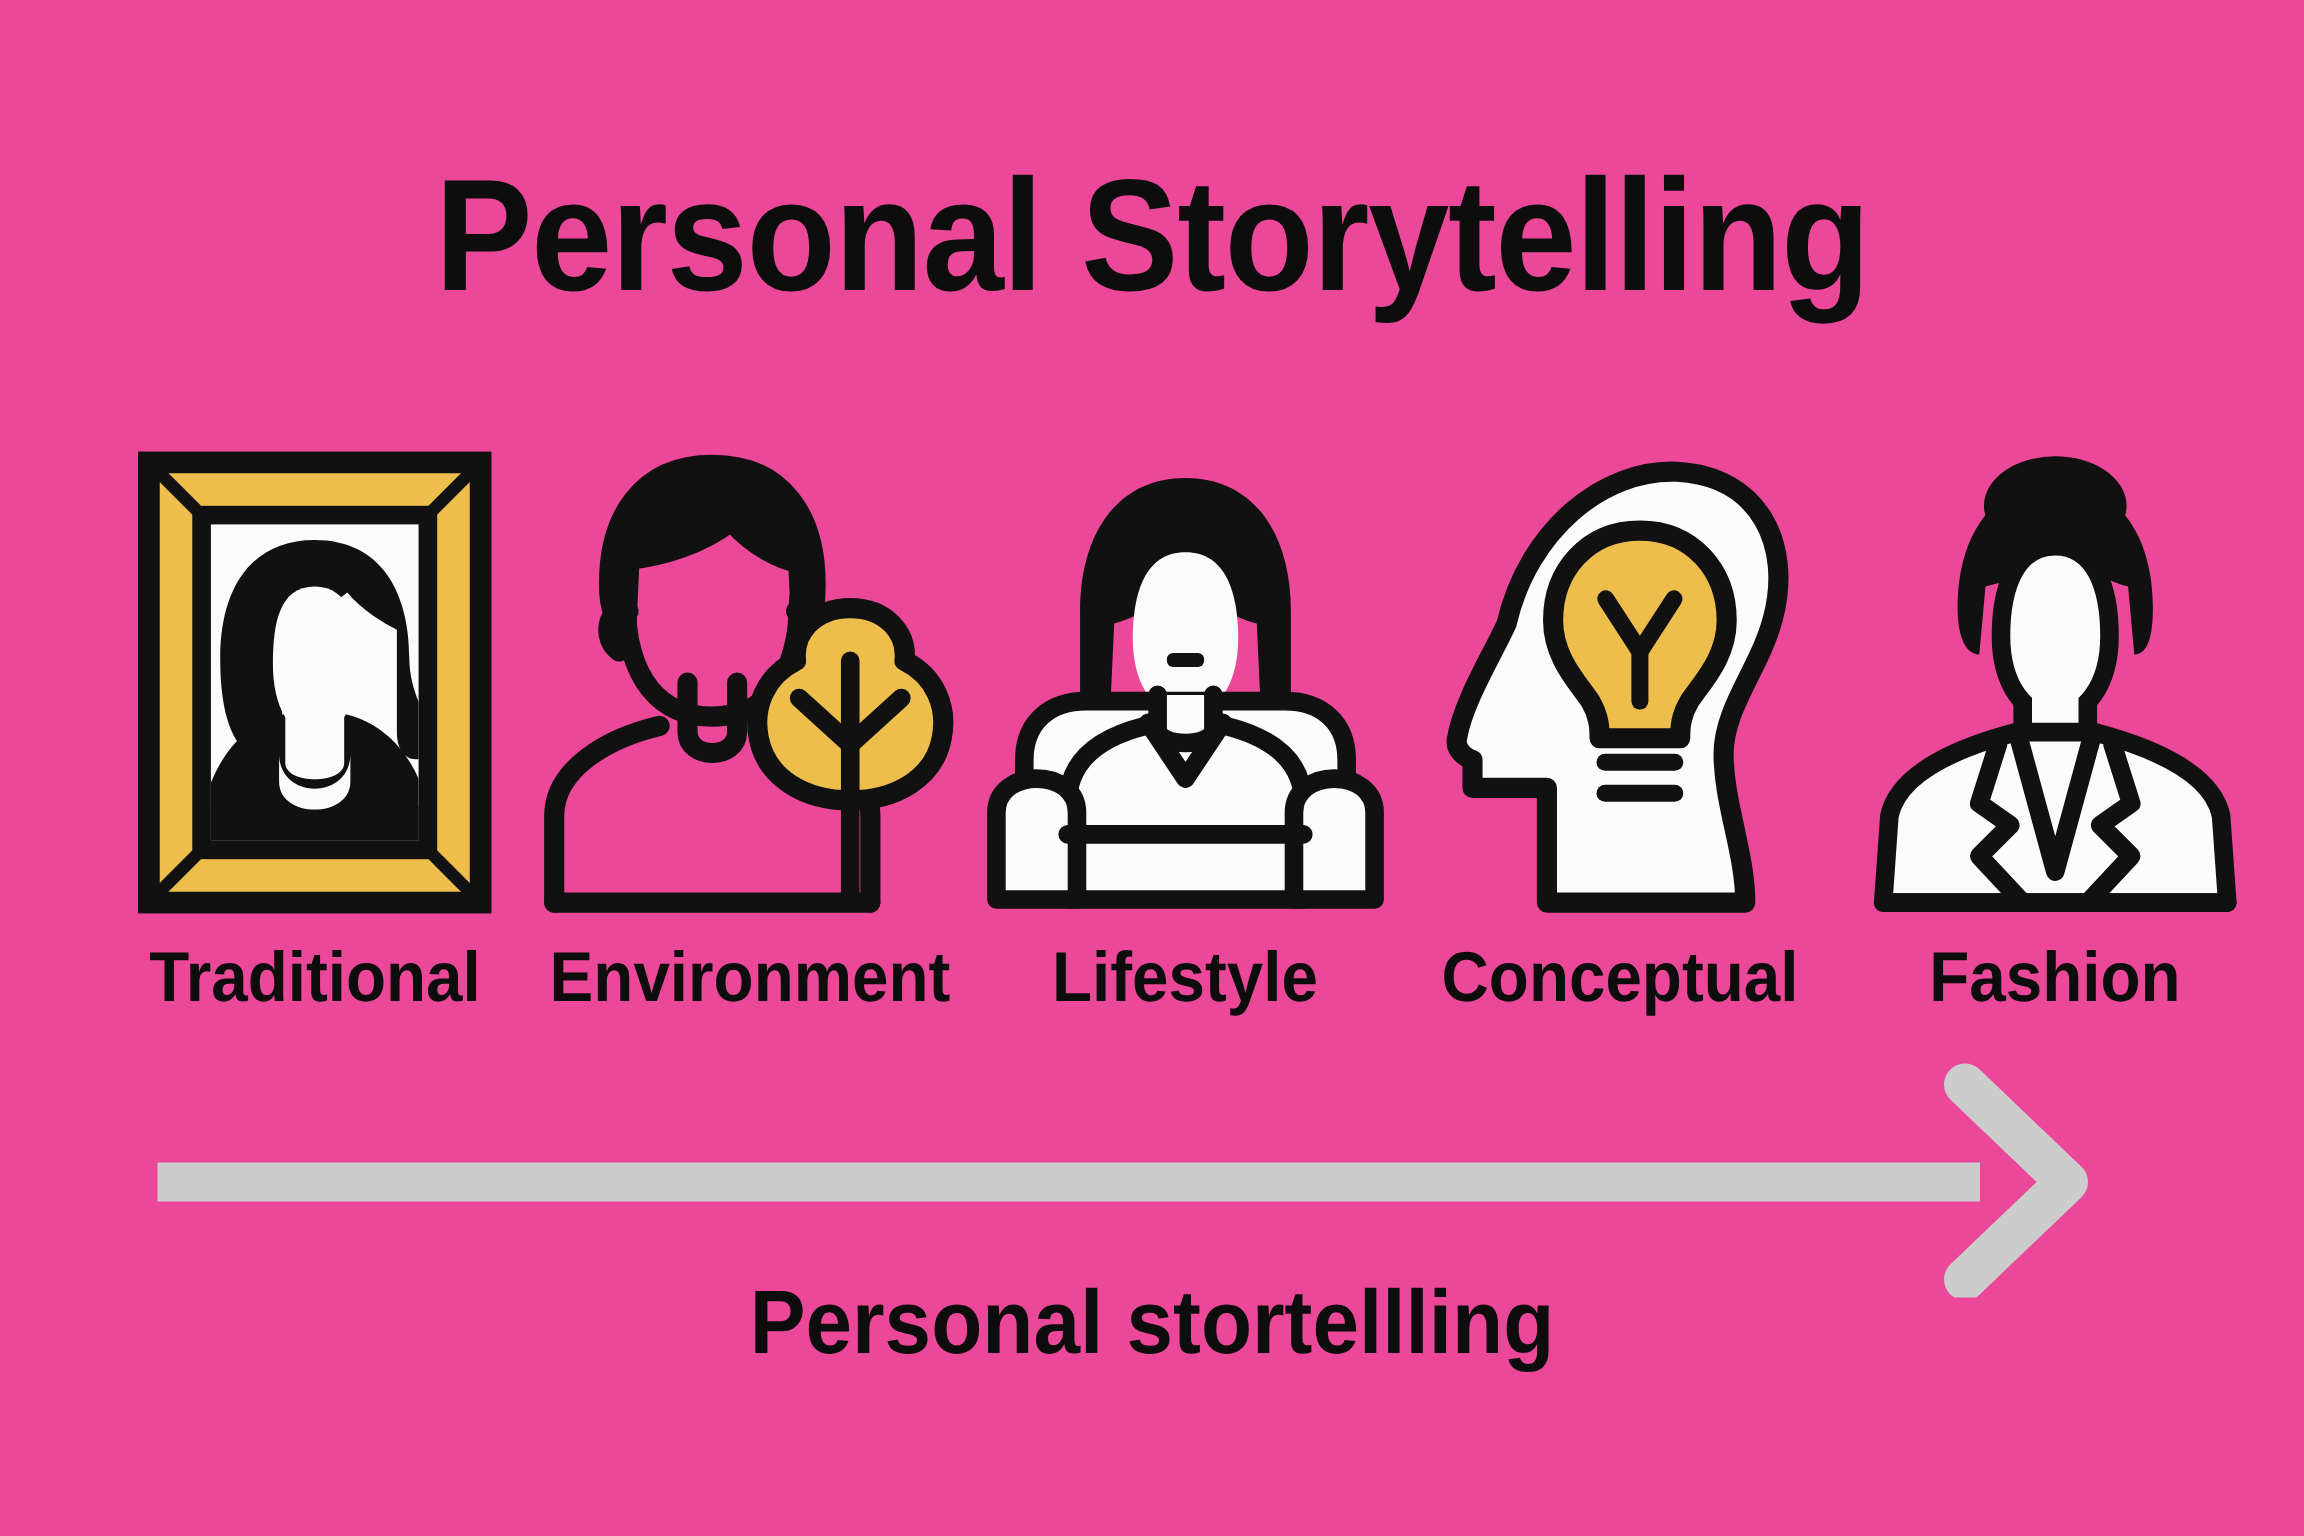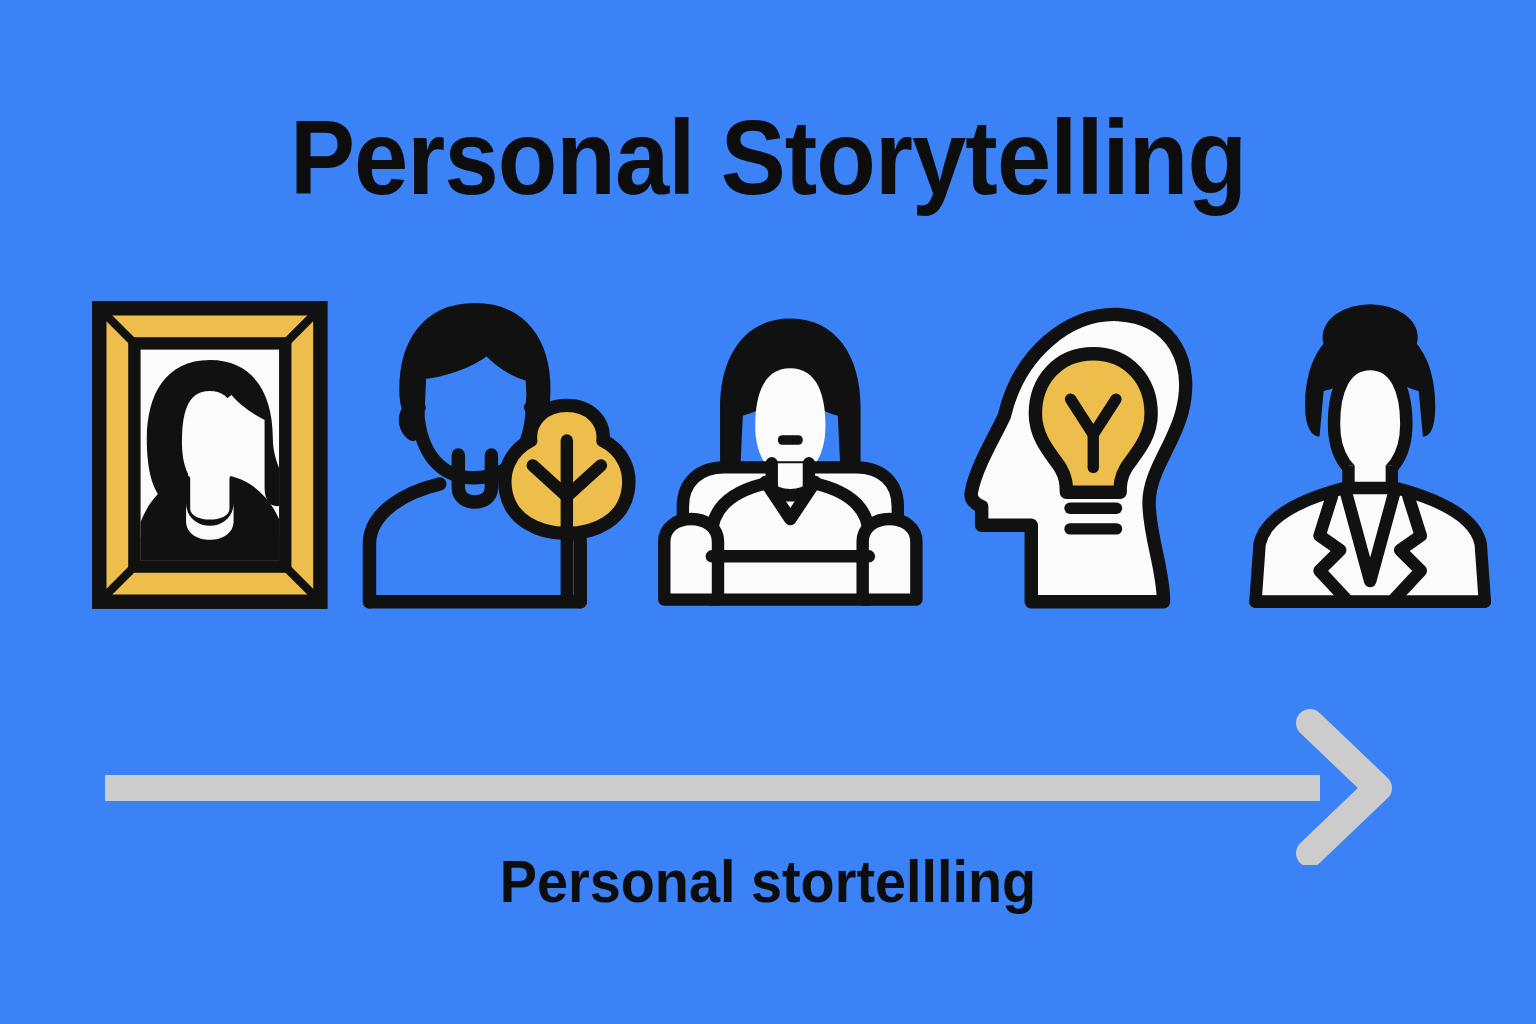--- a/index.html
+++ b/index.html
@@ -4,21 +4,21 @@
 <style>
   html, body {
     margin: 0;
     padding: 0;
     background: #ffffff;
   }
   #canvas {
     position: relative;
     width: 1536px;
     height: 1024px;
-    background: #3b82f6;
+    background: #ec4899;
     overflow: hidden;
     font-family: "Liberation Sans", sans-serif;
   }
 
   
   #title {
     position: absolute;
     left: 0;
     top: 104px;
     width: 1536px;
@@ -312,20 +312,27 @@
           <path d="M88 190 L76 228 L96 242 L76 262 L104 292"></path>
           <path d="M162 190 L174 228 L154 242 L174 262 L146 292"></path>
         </g>
 
         <line x1="14" y1="292" x2="236" y2="292" stroke="#111111" stroke-width="12" stroke-linecap="round"></line>
       </svg>
     </div>
 
   </div>
 
+  <div id="label-row">
+    <div class="cat-label" style="left:0px;   width:300px;">Traditional</div>
+    <div class="cat-label" style="left:290px; width:300px;">Environment</div>
+    <div class="cat-label" style="left:580px; width:300px;">Lifestyle</div>
+    <div class="cat-label" style="left:870px; width:300px;">Conceptual</div>
+    <div class="cat-label" style="left:1160px;width:300px;">Fashion</div>
+  </div>
 
   <div id="arrow">
     <svg viewBox="0 0 1320 160" width="1320" height="160">
       <line x1="10" y1="83" x2="1225" y2="83" stroke="#cccccc" stroke-width="26" stroke-linecap="butt"></line>
       <path d="M1215 18 L1283 83 L1215 148" fill="none" stroke="#cccccc" stroke-width="28" stroke-linecap="round" stroke-linejoin="round"></path>
     </svg>
   </div>
 
   <div id="caption">Personal stortellling</div>
 

